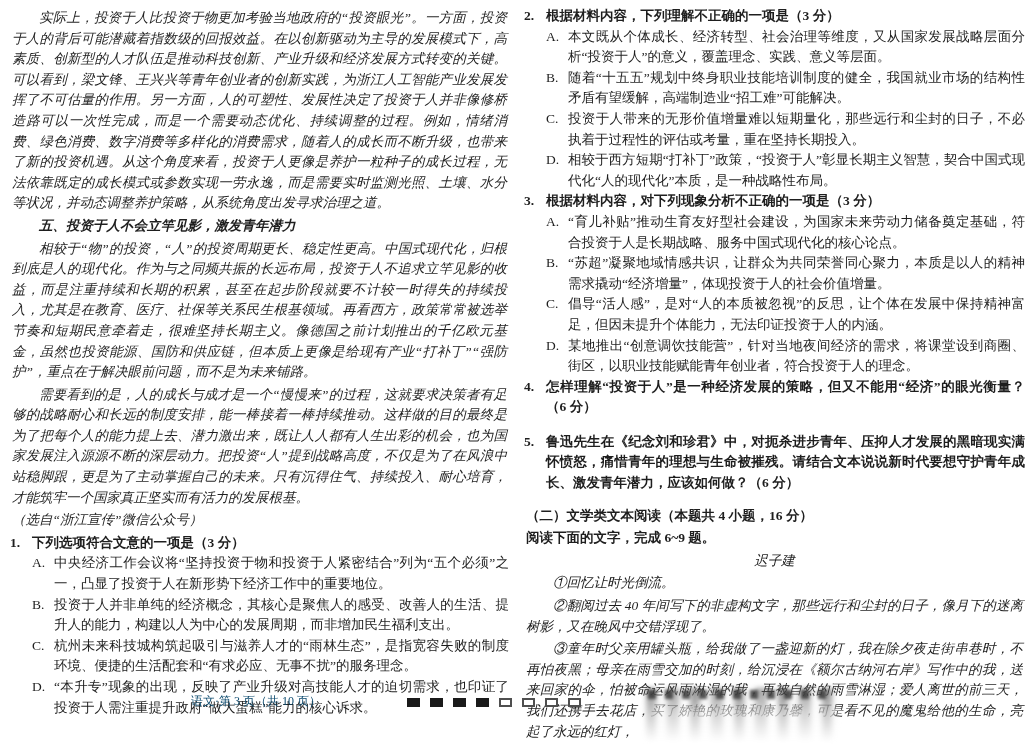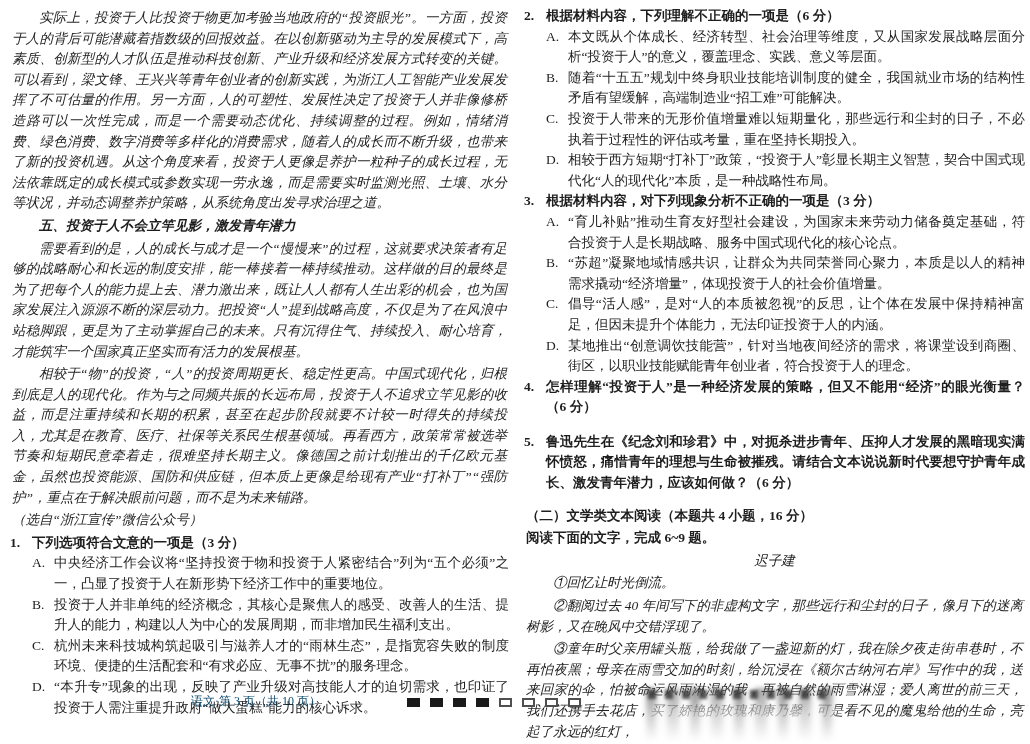--- a/index.html
+++ b/index.html
@@ -43,22 +43,22 @@
     filter:blur(1.5px);opacity:.85;}
 </style>
 </head>
 <body>
 
 <div class="page">
 
   <div class="col col-left">
     <p class="mat indent">实际上，投资于人比投资于物更加考验当地政府的“投资眼光”。一方面，投资于人的背后可能潜藏着指数级的回报效益。在以创新驱动为主导的发展模式下，高素质、创新型的人才队伍是推动科技创新、产业升级和经济发展方式转变的关键。可以看到，梁文锋、王兴兴等青年创业者的创新实践，为浙江人工智能产业发展发挥了不可估量的作用。另一方面，人的可塑性、发展性决定了投资于人并非像修桥造路可以一次性完成，而是一个需要动态优化、持续调整的过程。例如，情绪消费、绿色消费、数字消费等多样化的消费需求，随着人的成长而不断升级，也带来了新的投资机遇。从这个角度来看，投资于人更像是养护一粒种子的成长过程，无法依靠既定的成长模式或参数实现一劳永逸，而是需要实时监测光照、土壤、水分等状况，并动态调整养护策略，从系统角度出发寻求治理之道。</p>
     <p class="mat-heading">五、投资于人不会立竿见影，激发青年潜力</p>
+    <p class="mat indent">相较于“物”的投资，“人”的投资周期更长、稳定性更高。中国式现代化，归根到底是人的现代化。作为与之同频共振的长远布局，投资于人不追求立竿见影的收益，而是注重持续和长期的积累，甚至在起步阶段就要不计较一时得失的持续投入，尤其是在教育、医疗、社保等关系民生根基领域。再看西方，政策常常被选举节奏和短期民意牵着走，很难坚持长期主义。像德国之前计划推出的千亿欧元基金，虽然也投资能源、国防和供应链，但本质上更像是给现有产业“打补丁”“强防护”，重点在于解决眼前问题，而不是为未来铺路。</p>
     <p class="mat indent">需要看到的是，人的成长与成才是一个“慢慢来”的过程，这就要求决策者有足够的战略耐心和长远的制度安排，能一棒接着一棒持续推动。这样做的目的最终是为了把每个人的能力提上去、潜力激出来，既让人人都有人生出彩的机会，也为国家发展注入源源不断的深层动力。把投资“人”提到战略高度，不仅是为了在风浪中站稳脚跟，更是为了主动掌握自己的未来。只有沉得住气、持续投入、耐心培育，才能筑牢一个国家真正坚实而有活力的发展根基。</p>
-    <p class="mat indent">相较于“物”的投资，“人”的投资周期更长、稳定性更高。中国式现代化，归根到底是人的现代化。作为与之同频共振的长远布局，投资于人不追求立竿见影的收益，而是注重持续和长期的积累，甚至在起步阶段就要不计较一时得失的持续投入，尤其是在教育、医疗、社保等关系民生根基领域。再看西方，政策常常被选举节奏和短期民意牵着走，很难坚持长期主义。像德国之前计划推出的千亿欧元基金，虽然也投资能源、国防和供应链，但本质上更像是给现有产业“打补丁”“强防护”，重点在于解决眼前问题，而不是为未来铺路。</p>
     <p class="attribution">（选自“浙江宣传”微信公众号）</p>
 
     <div class="q">
       <span class="q-num">1.</span>
       <div class="q-stem">下列选项符合文意的一项是（3 分）</div>
     </div>
     <div class="opt">
       <span class="opt-label">A.</span>
       <div class="opt-text">中央经济工作会议将“坚持投资于物和投资于人紧密结合”列为“五个必须”之一，凸显了投资于人在新形势下经济工作中的重要地位。</div>
     </div>
@@ -72,21 +72,21 @@
     </div>
     <div class="opt">
       <span class="opt-label">D.</span>
       <div class="opt-text">“本升专”现象的出现，反映了产业升级对高技能人才的迫切需求，也印证了投资于人需注重提升政府“做大蛋糕”能力的核心诉求。</div>
     </div>
   </div>
 
   <div class="col col-right">
     <div class="q">
       <span class="q-num">2.</span>
-      <div class="q-stem">根据材料内容，下列理解不正确的一项是（6 分）</div>
+      <div class="q-stem">根据材料内容，下列理解不正确的一项是（3 分）</div>
     </div>
     <div class="opt">
       <span class="opt-label">A.</span>
       <div class="opt-text">本文既从个体成长、经济转型、社会治理等维度，又从国家发展战略层面分析“投资于人”的意义，覆盖理念、实践、意义等层面。</div>
     </div>
     <div class="opt">
       <span class="opt-label">B.</span>
       <div class="opt-text">随着“十五五”规划中终身职业技能培训制度的健全，我国就业市场的结构性矛盾有望缓解，高端制造业“招工难”可能解决。</div>
     </div>
     <div class="opt">

